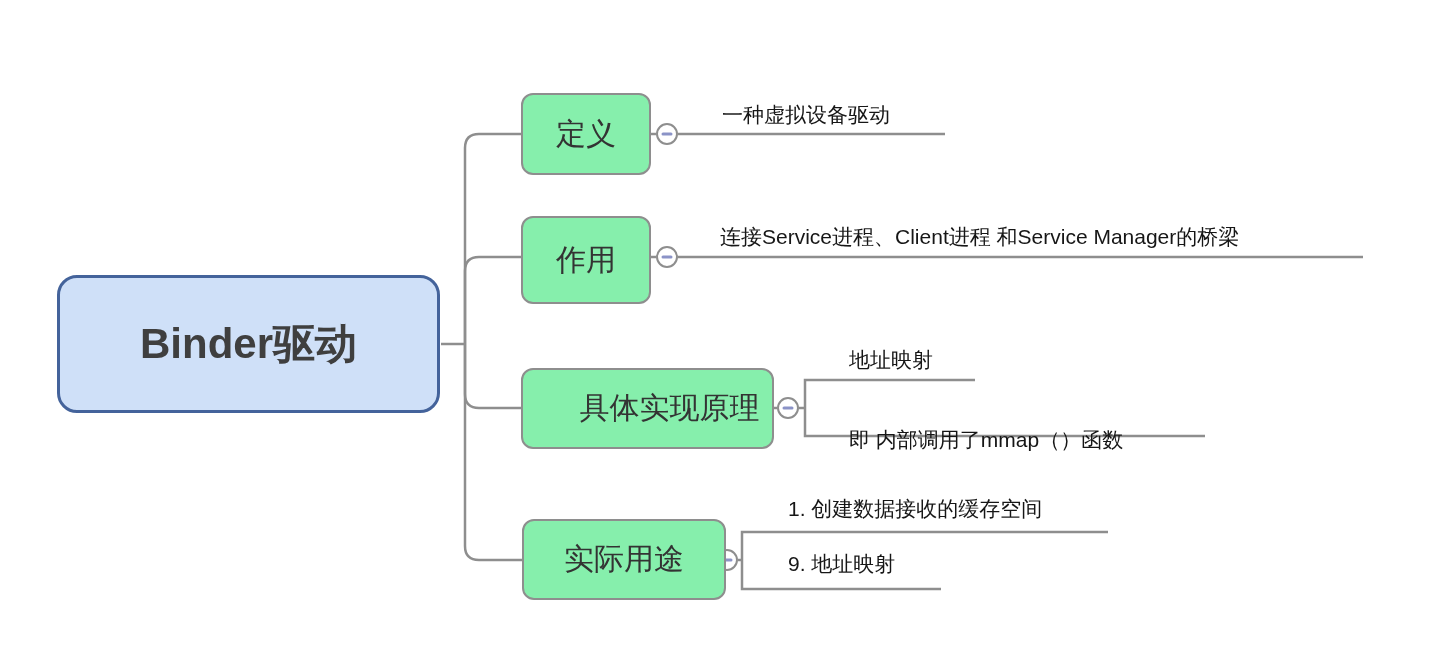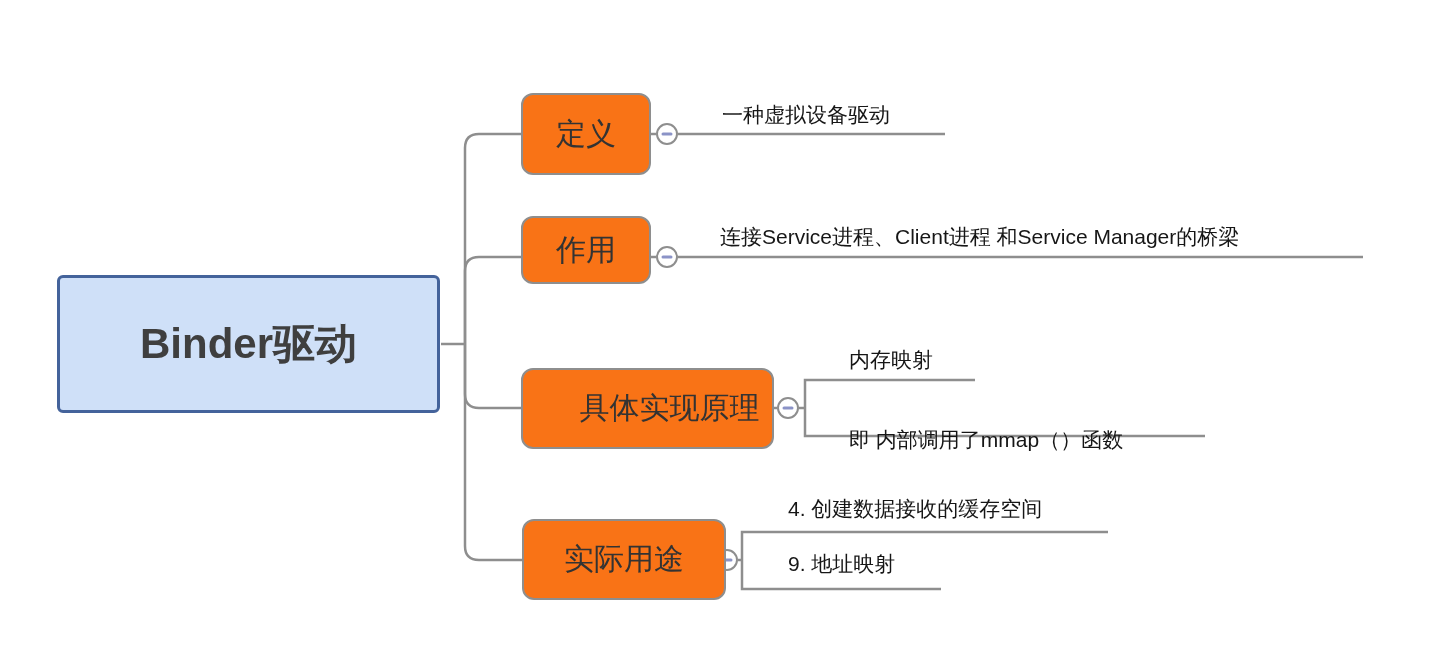--- a/index.html
+++ b/index.html
@@ -30,34 +30,34 @@
     box-sizing: border-box;
     white-space: nowrap;
   }
   .root-node {
     left: 57px;
     top: 275px;
     width: 383px;
     height: 138px;
     background: #cfe0f8;
     border: 3px solid #44639b;
-    border-radius: 6px;
+    border-radius: 20px;
     font-size: 42px;
     font-weight: bold;
     color: #3f3f3f;
   }
   .branch-node {
-    background: #f97316;
+    background: #86efac;
     border: 2px solid #8e8e8e;
     border-radius: 12px;
     font-size: 30px;
     color: #333333;
   }
   .branch-1 { left: 521px; top: 93px;  width: 130px; height: 82px; }
-  .branch-2 { left: 521px; top: 216px; width: 130px; height: 68px; font-family: Liberation Serif, serif; }
+  .branch-2 { left: 521px; top: 216px; width: 130px; height: 88px; font-family: Liberation Serif, serif; }
   .branch-3 { left: 521px; top: 368px; width: 253px; height: 81px; padding-left: 44px; }
   .branch-4 { left: 522px; top: 519px; width: 204px; height: 81px; }
   .child-label {
     position: absolute;
     font-size: 21px;
     line-height: 26px;
     color: #161616;
     white-space: nowrap;
   }
   .child-1-1 { left: 722px; top: 102px; }
@@ -125,18 +125,18 @@
   </div>
   <div class="node branch-node branch-3">
     <span>具体实现原理</span>
   </div>
   <div class="node branch-node branch-4">
     <span>实际用途</span>
   </div>
 
   <div class="child-label child-1-1">一种虚拟设备驱动</div>
   <div class="child-label child-2-1">连接Service进程、Client进程 和Service Manager的桥梁</div>
-  <div class="child-label child-3-1">内存映射</div>
+  <div class="child-label child-3-1">地址映射</div>
   <div class="child-label child-3-2">即 内部调用了mmap（）函数</div>
-  <div class="child-label child-4-1">4. 创建数据接收的缓存空间</div>
+  <div class="child-label child-4-1">1. 创建数据接收的缓存空间</div>
   <div class="child-label child-4-2">9. 地址映射</div>
 
 </div>
 
 </body></html>

